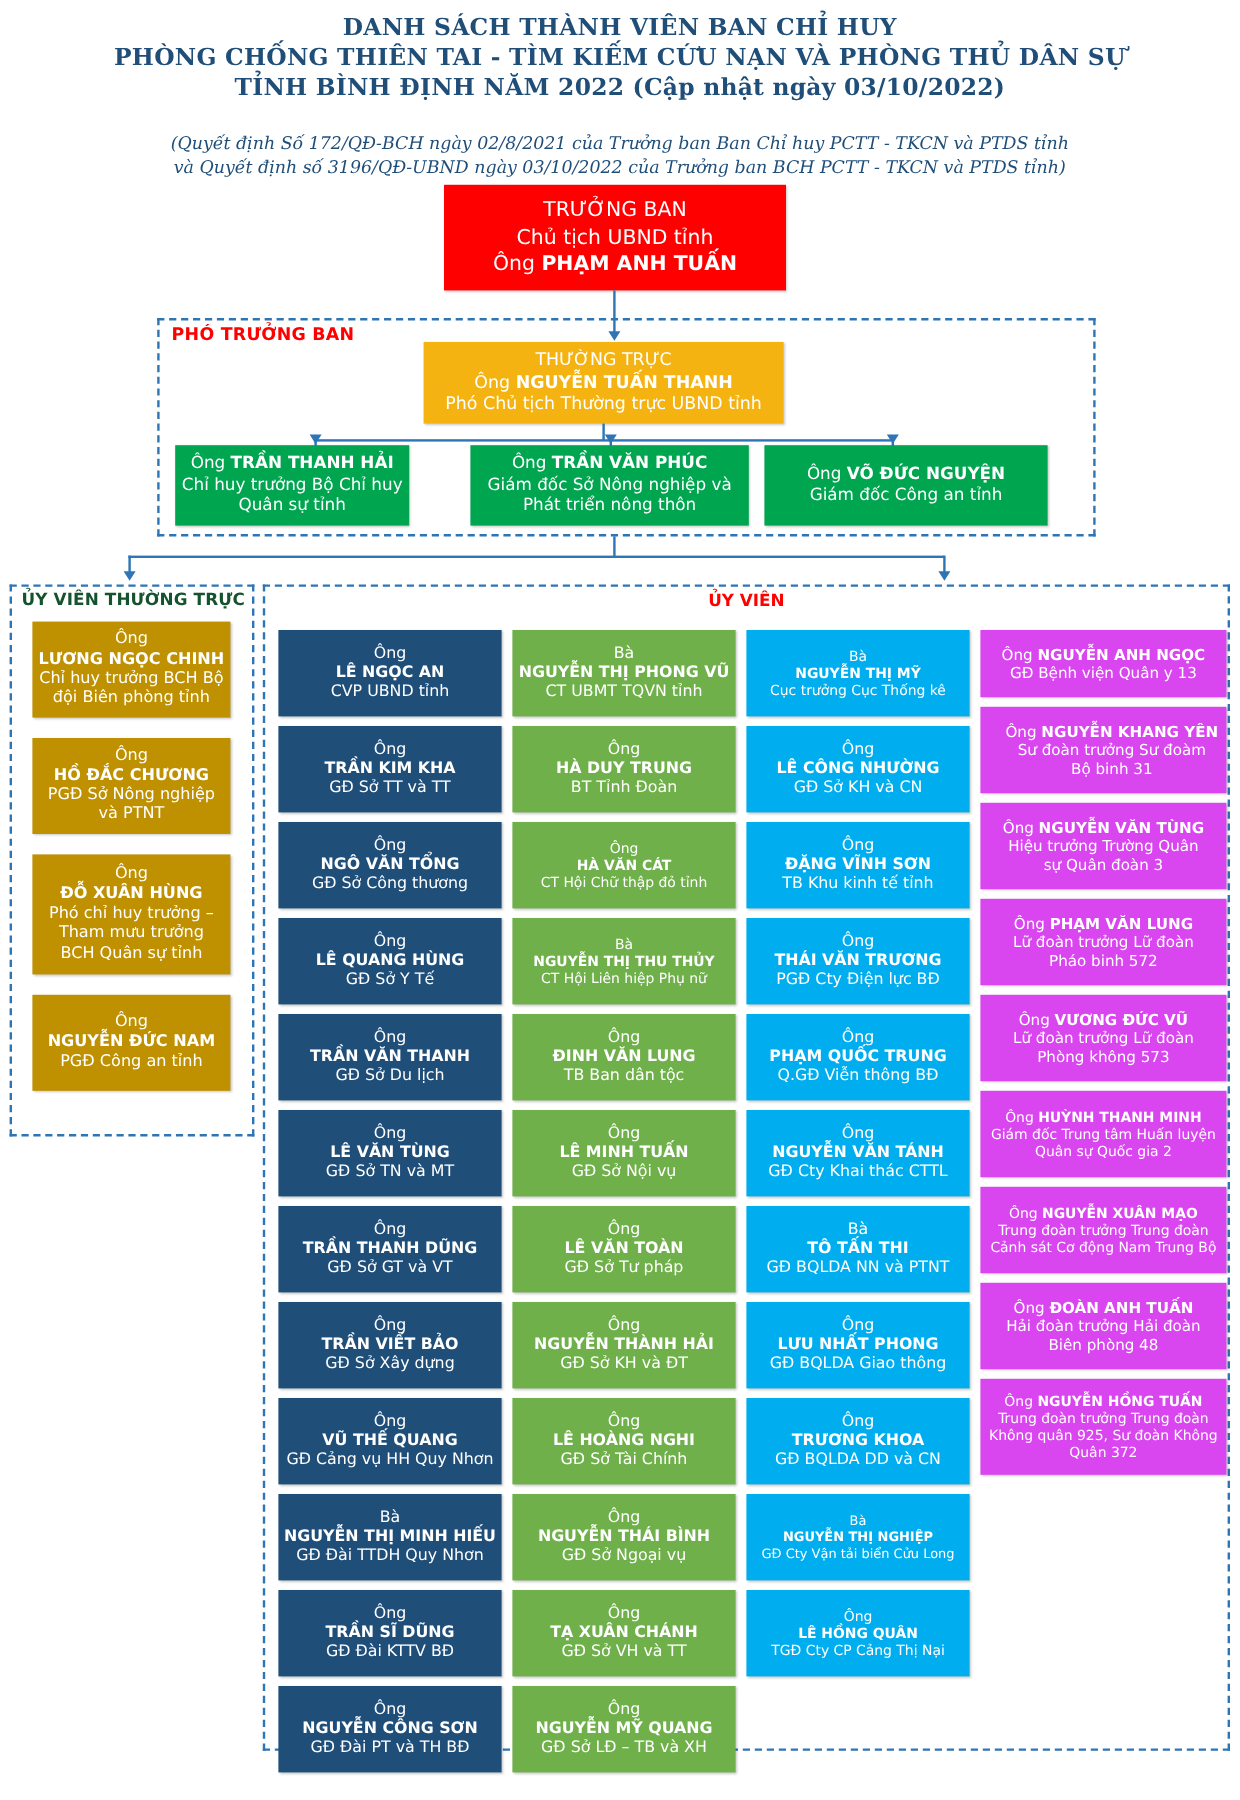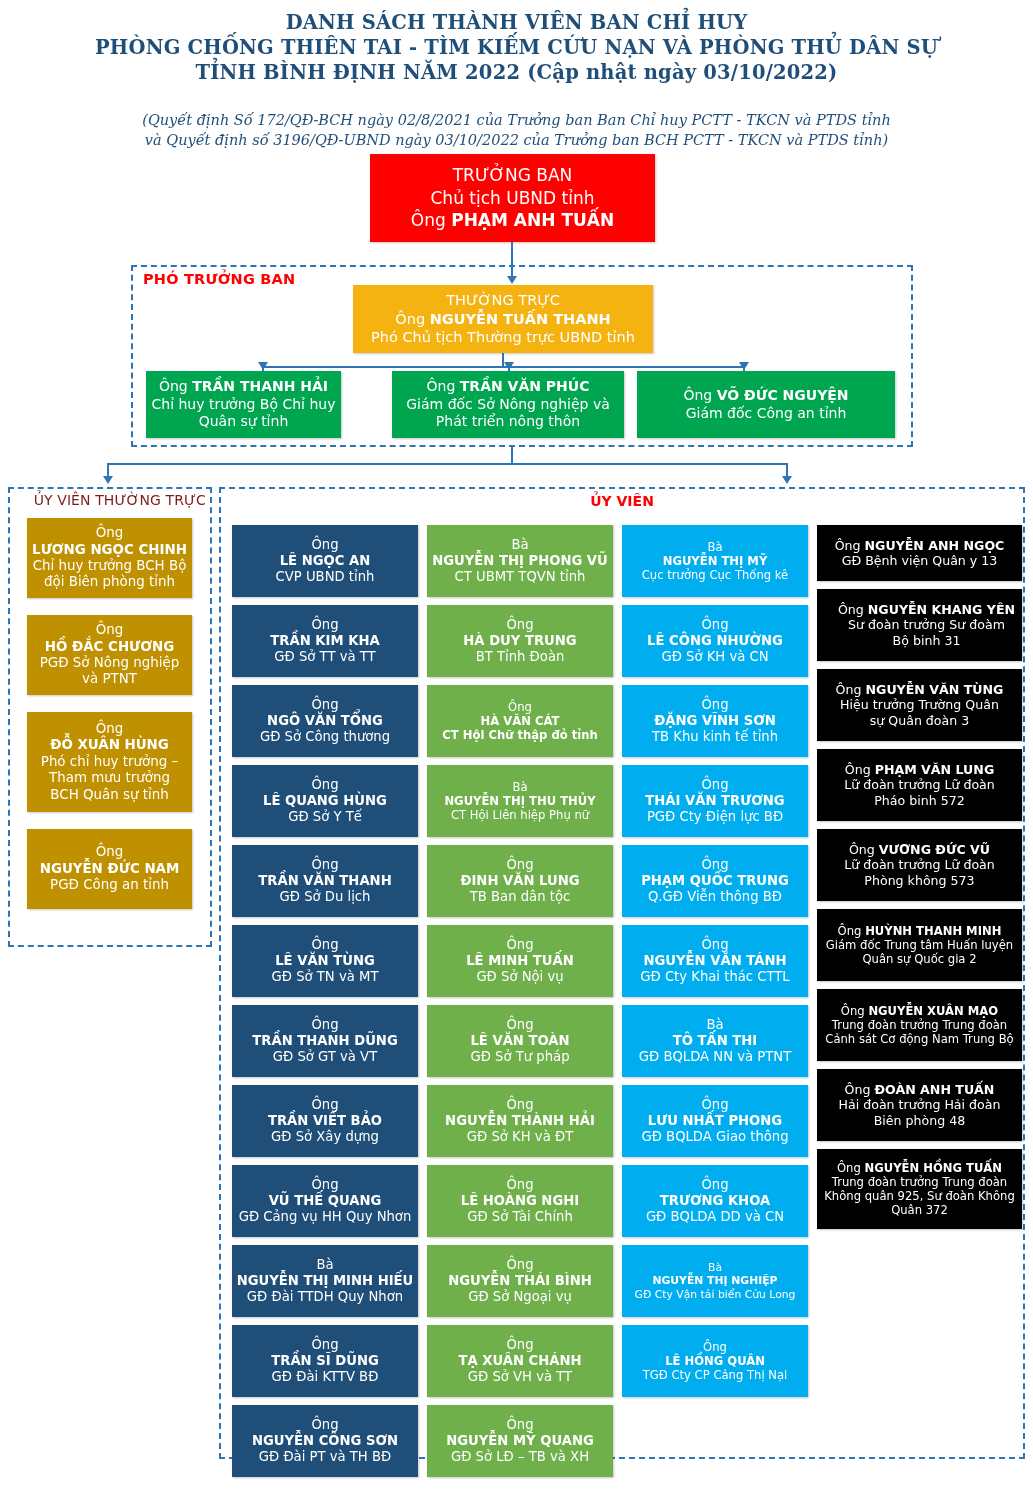--- a/index.html
+++ b/index.html
@@ -61,40 +61,40 @@
     position: absolute; left: 143px; top: 271px;
     color: #FF0000; font-weight: bold; font-size: 14.5px; letter-spacing: .2px;
   }
   .standing {
     position: absolute; left: 353px; top: 285px; width: 300px; height: 68px;
     background: #F5B312; font-size: 14.5px; line-height: 1.30;
   }
   .deputy { position: absolute; top: 371px; height: 67px; font-size: 14px; line-height: 1.28; background: #00A550; }
   .deputy1 { left: 146px; width: 195px; }
   .deputy2 { left: 392px; width: 232px; }
-  .deputy3 { left: 637px; width: 258px; }
+  .deputy3 { left: 637px; width: 236px; }
 
   
   .ln-v, .ln-h { position: absolute; background: #2E75B6; }
   .ln-v { width: 1.6px; }
   .ln-h { height: 1.6px; }
   .arrow-d {
     position: absolute; width: 0; height: 0;
     border-left: 5px solid transparent; border-right: 5px solid transparent;
     border-top: 8px solid #2E75B6;
   }
 
   
   .uvtt-panel {
     position: absolute; left: 8px; top: 487px; width: 204px; height: 460px;
     border: 2px dashed #2E75B6;
   }
   .uvtt-label {
-    position: absolute; left: 16px; top: 492px; width: 190px; text-align: right;
-    color: #7f1d1d; font-weight: normal; font-size: 14px; letter-spacing: .1px;
+    position: absolute; left: 16px; top: 492px; width: 190px; text-align: center;
+    color: #14532d; font-weight: bold; font-size: 14px; letter-spacing: .1px;
   }
   .uvtt-box { position: absolute; left: 27px; width: 165px; background: #BF9000; font-size: 13.4px; line-height: 1.22; }
 
   
   .uv-panel {
     position: absolute; left: 219px; top: 487px; width: 806px; height: 972px;
     border: 2px dashed #2E75B6;
   }
   .uv-label {
     position: absolute; left: 219px; top: 493px; width: 806px; text-align: center;
@@ -103,21 +103,21 @@
   .uv-grid { position: absolute; left: 232px; top: 525px; width: 790px; }
   .uv-col { position: absolute; top: 0; }
   .col1 { left: 0px;   width: 186px; }
   .col2 { left: 195px; width: 186px; }
   .col3 { left: 390px; width: 186px; }
   .col4 { left: 585px; width: 205px; }
   .uv-box { width: 100%; margin-bottom: 8px; font-size: 13.2px; line-height: 1.21; min-height: 60px; }
   .c1 { background: #1F4E79; }
   .c2 { background: #6FB04A; }
   .c3 { background: #00AEEF; }
-  .c4 { background: #000000; justify-content: center; }
+  .c4 { background: #d946ef; justify-content: center; }
   .col4 .uv-box { font-size: 12.6px; }
   .uv-box.tight { font-size: 11.6px; }
   .uv-box.tight2 { font-size: 10.8px; }
 </style>
 </head>
 <body>
 
 <div class="title-block">
   <div class="title-line">DANH SÁCH THÀNH VIÊN BAN CHỈ HUY</div>
   <div class="title-line">PHÒNG CHỐNG THIÊN TAI - TÌM KIẾM CỨU NẠN VÀ PHÒNG THỦ DÂN SỰ</div>
@@ -281,21 +281,21 @@
         <span class="ln" style="white-space: pre-line;">CT UBMT TQVN tỉnh</span>
       </div>
       <div class="box uv-box c2" style="min-height: 72px;">
         <span class="ln">Ông</span>
         <span class="ln b">HÀ DUY TRUNG</span>
         <span class="ln" style="white-space: pre-line;">BT Tỉnh Đoàn</span>
       </div>
       <div class="box uv-box c2 tight" style="min-height: 72px;">
         <span class="ln">Ông</span>
         <span class="ln b">HÀ VĂN CÁT</span>
-        <span class="ln" style="white-space: pre-line; font-weight: bold;">CT Hội Chữ thập đỏ tỉnh</span>
+        <span class="ln" style="white-space: pre-line;">CT Hội Chữ thập đỏ tỉnh</span>
       </div>
       <div class="box uv-box c2 tight" style="min-height: 72px;">
         <span class="ln">Bà</span>
         <span class="ln b">NGUYỄN THỊ THU THỦY</span>
         <span class="ln" style="white-space: pre-line;">CT Hội Liên hiệp Phụ nữ</span>
       </div>
       <div class="box uv-box c2" style="min-height: 72px;">
         <span class="ln">Ông</span>
         <span class="ln b">ĐINH VĂN LUNG</span>
         <span class="ln" style="white-space: pre-line;">TB Ban dân tộc</span>

